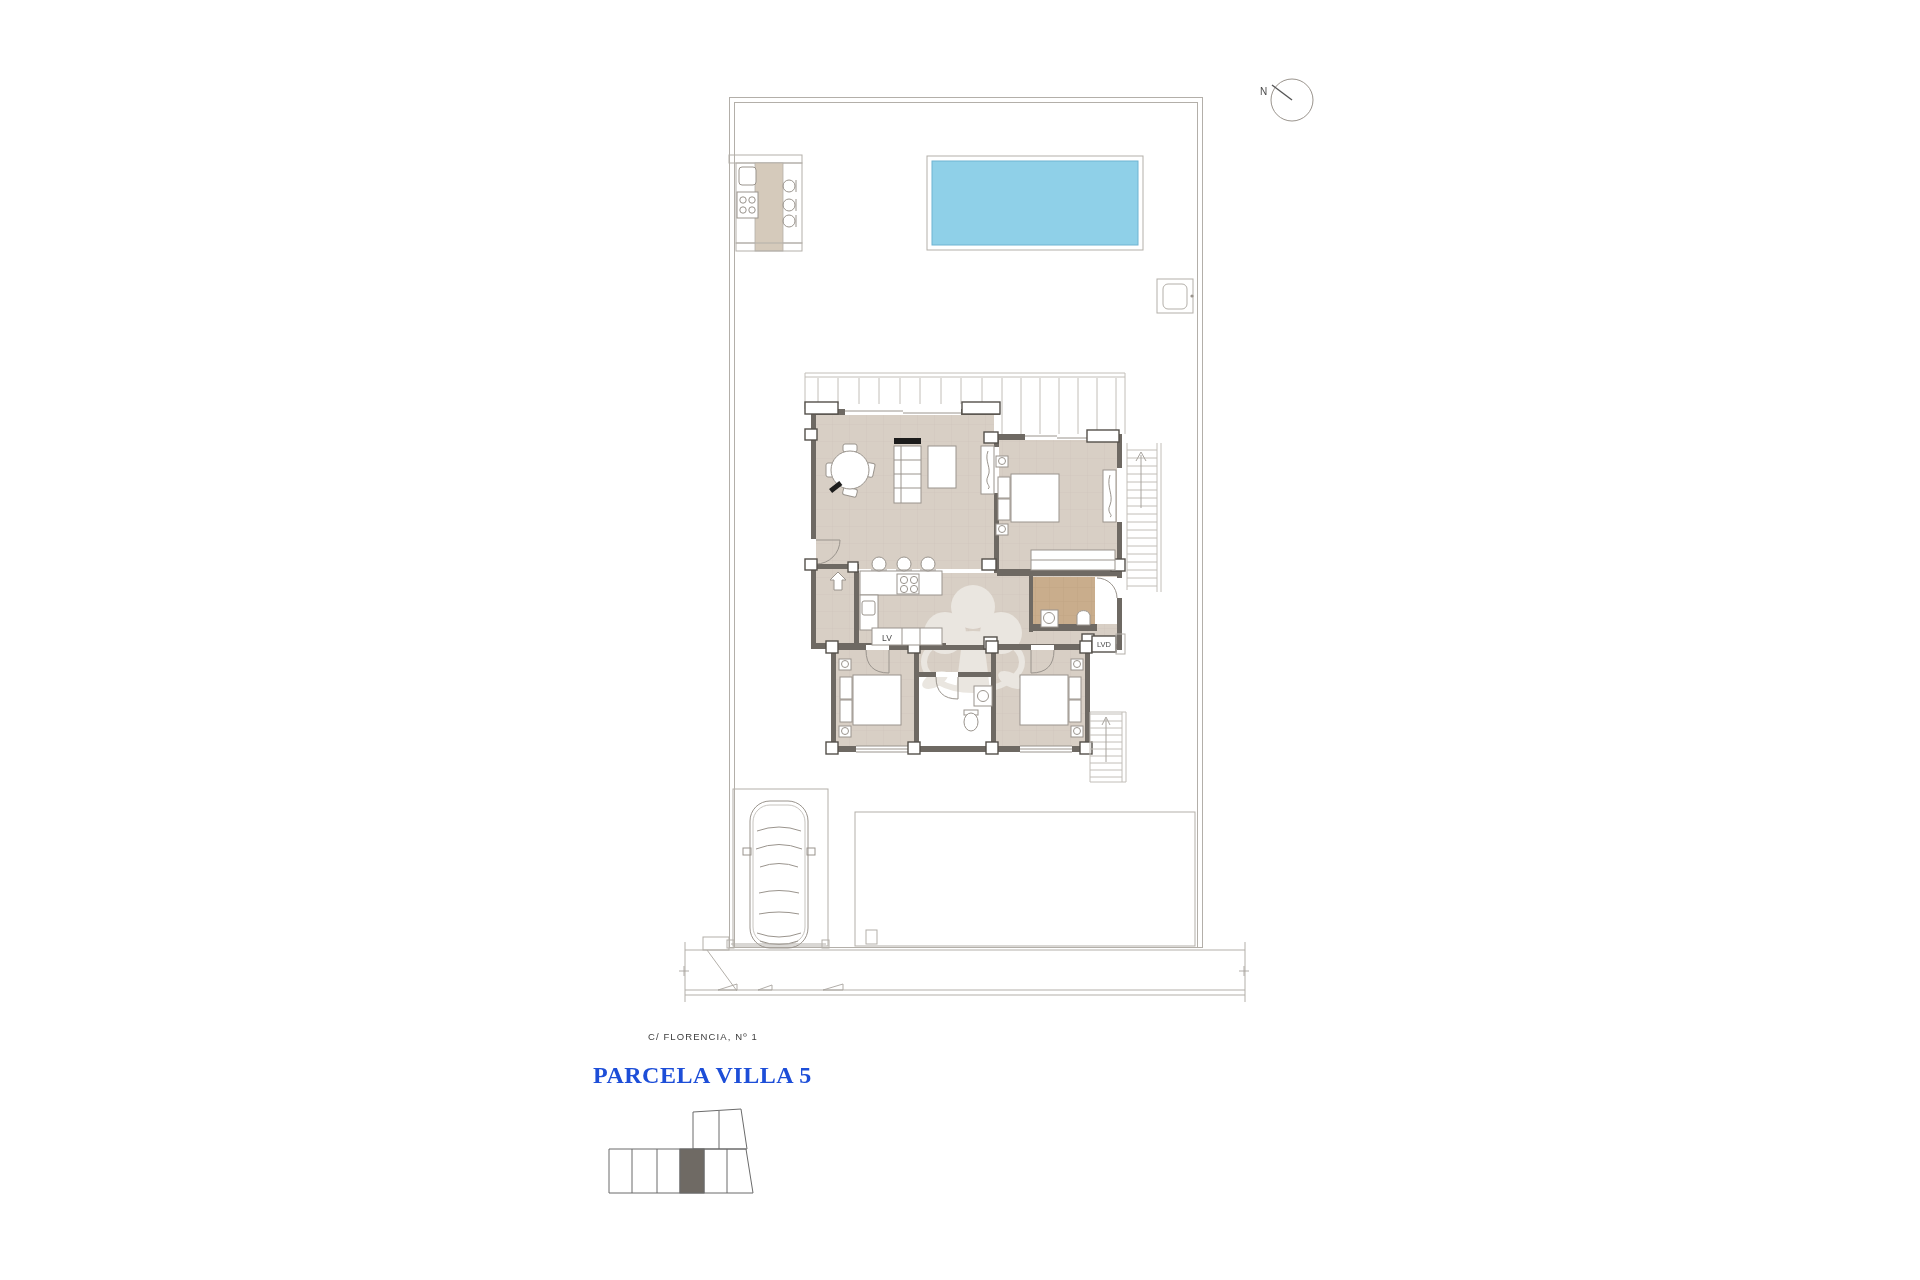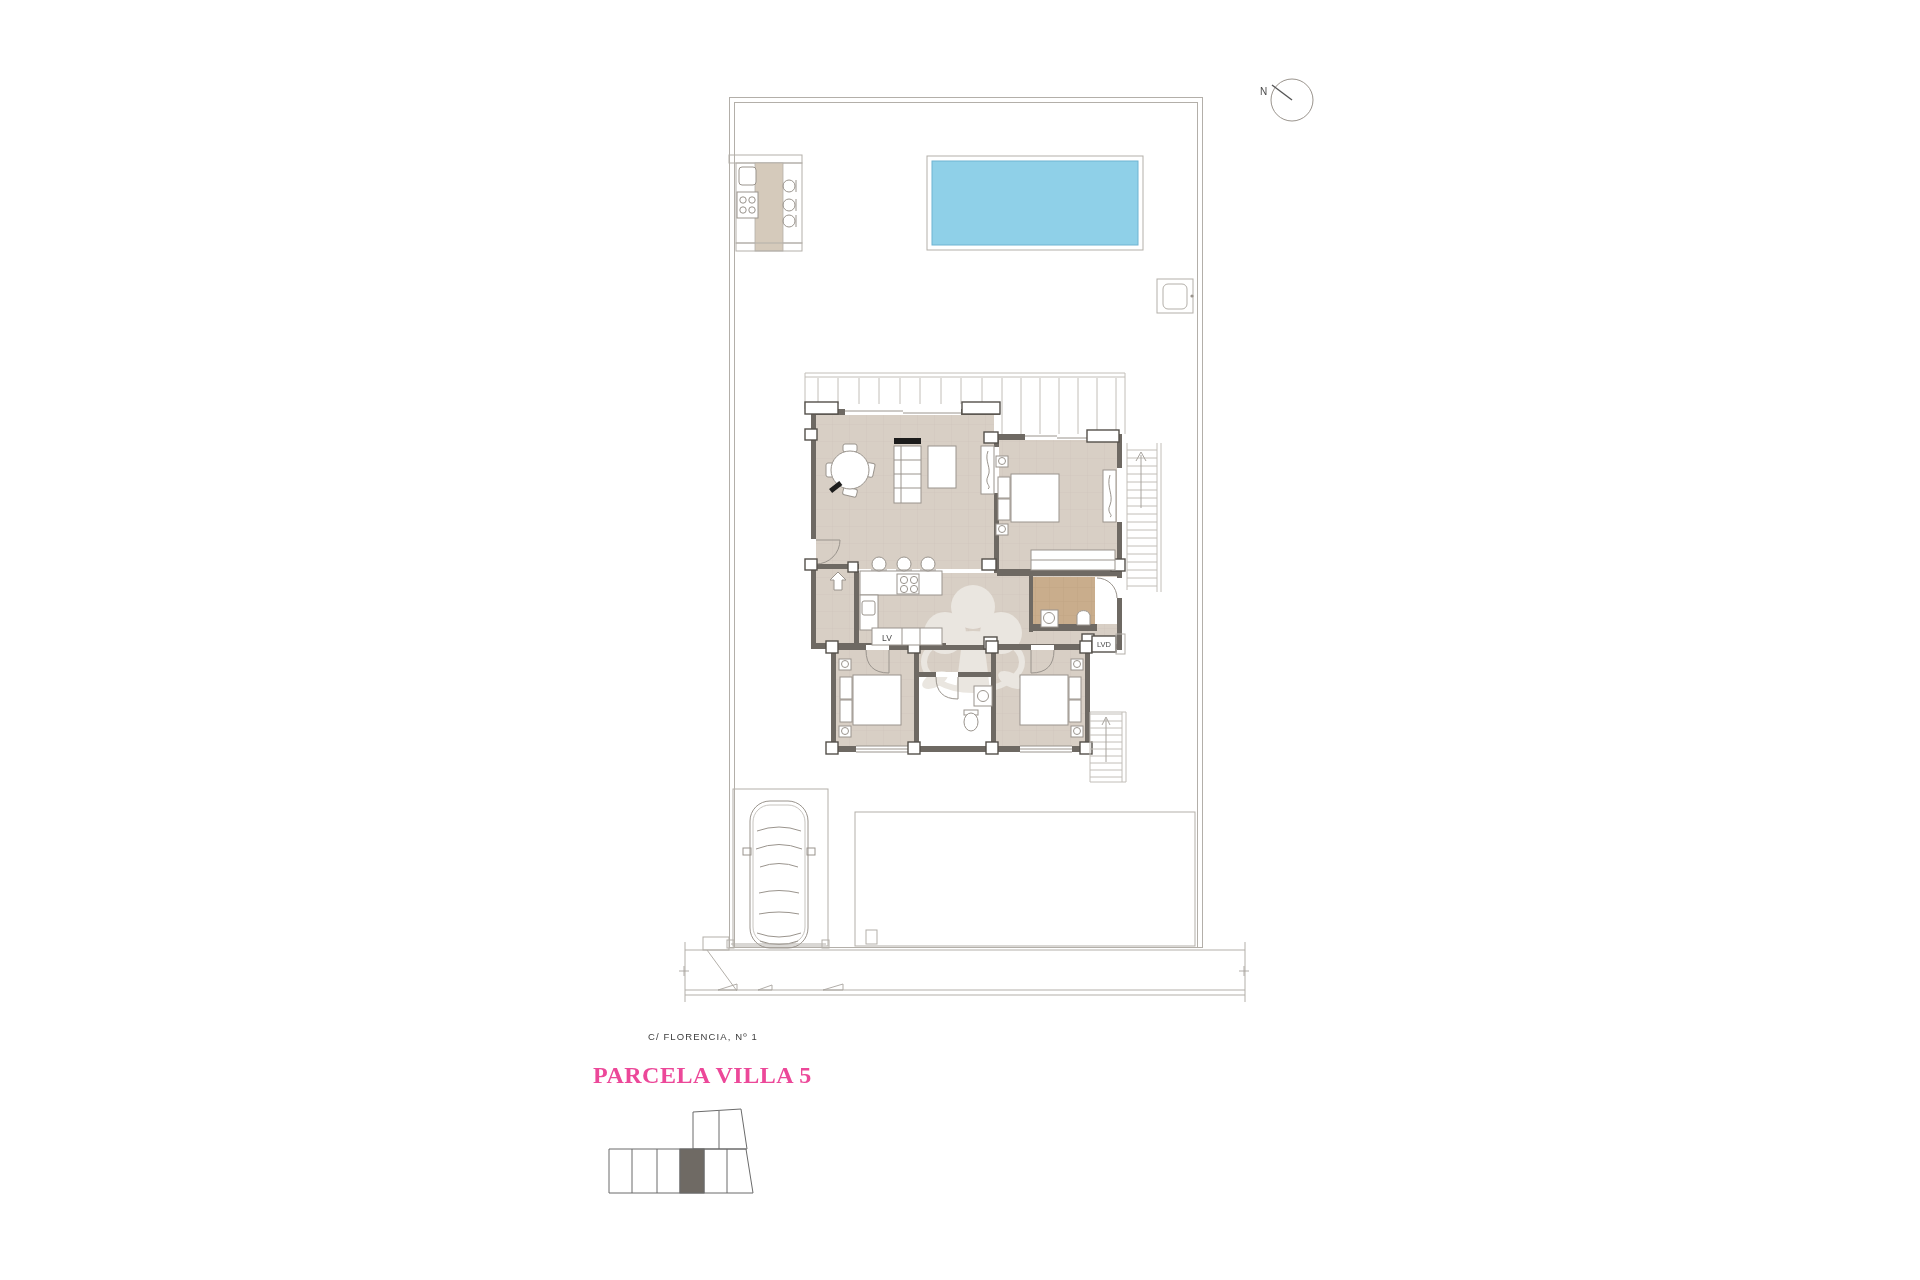--- a/index.html
+++ b/index.html
@@ -2,21 +2,21 @@
 <html><head>
 <meta charset="utf-8">
 <style>
   html,body{margin:0;padding:0;background:#ffffff;}
   .canvas{position:relative;width:1920px;height:1280px;background:#fff;overflow:hidden;
           font-family:"Liberation Sans", sans-serif;}
   .canvas svg{position:absolute;left:0;top:0;}
   .street-label{position:absolute;left:648px;top:1031px;font-size:9.5px;letter-spacing:1.1px;
                 color:#3c3c3c;font-family:"Liberation Sans",sans-serif;white-space:nowrap;}
   .plan-title{position:absolute;left:593px;top:1062px;font-size:24px;font-weight:bold;
-              letter-spacing:0.5px;color:#ec4899;font-family:"Liberation Serif",serif;white-space:nowrap;}
+              letter-spacing:0.5px;color:#1d4ed8;font-family:"Liberation Serif",serif;white-space:nowrap;}
   .thin{stroke:#b3afa9;stroke-width:1;fill:none;}
   .furn{stroke:#9a948d;stroke-width:1;fill:#ffffff;}
   .furnline{stroke:#9a948d;stroke-width:1;fill:none;}
   .wall{fill:#6e6963;}
   .col{fill:#ffffff;stroke:#54504a;stroke-width:1.4;}
   .lite{stroke:#c2beb8;stroke-width:1;fill:none;}
   .lbl{font-family:"Liberation Sans",sans-serif;fill:#4a4a4a;}
 </style>
 </head>
 <body>

